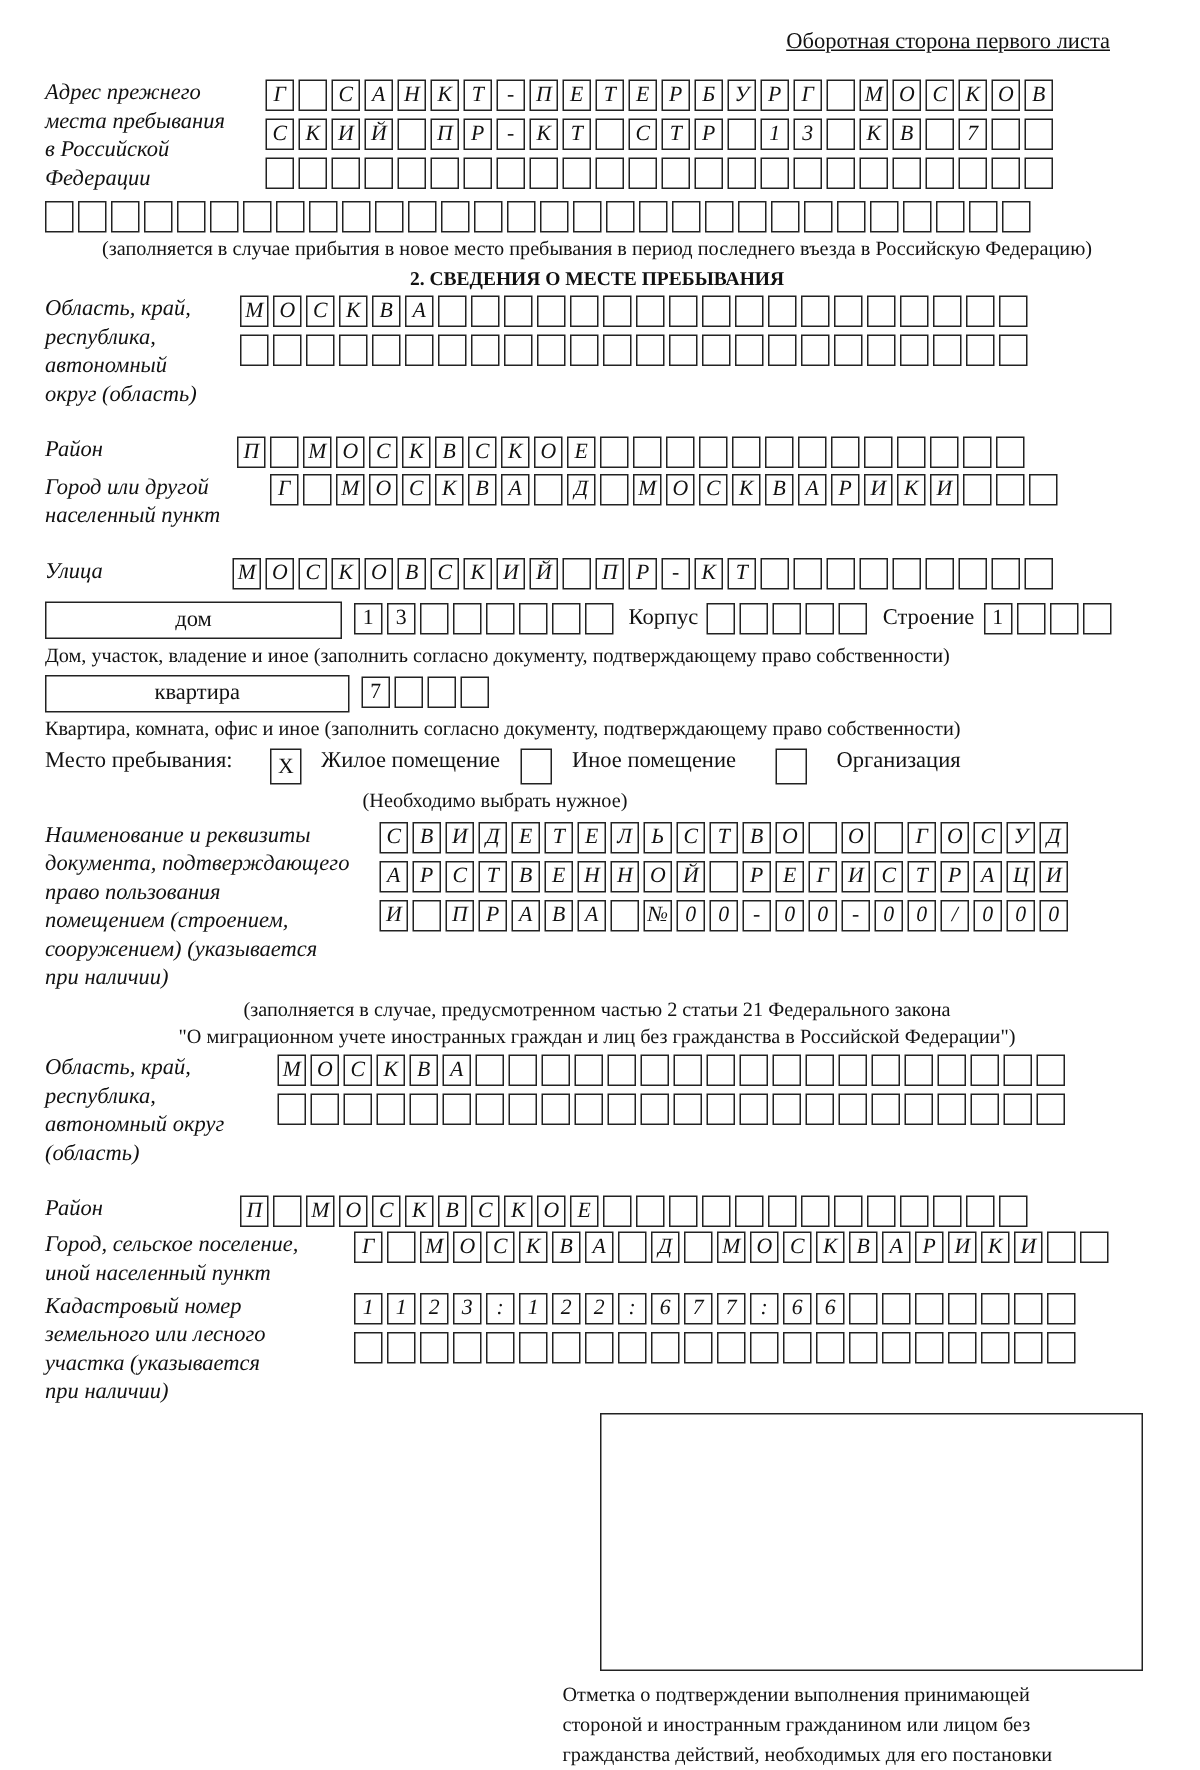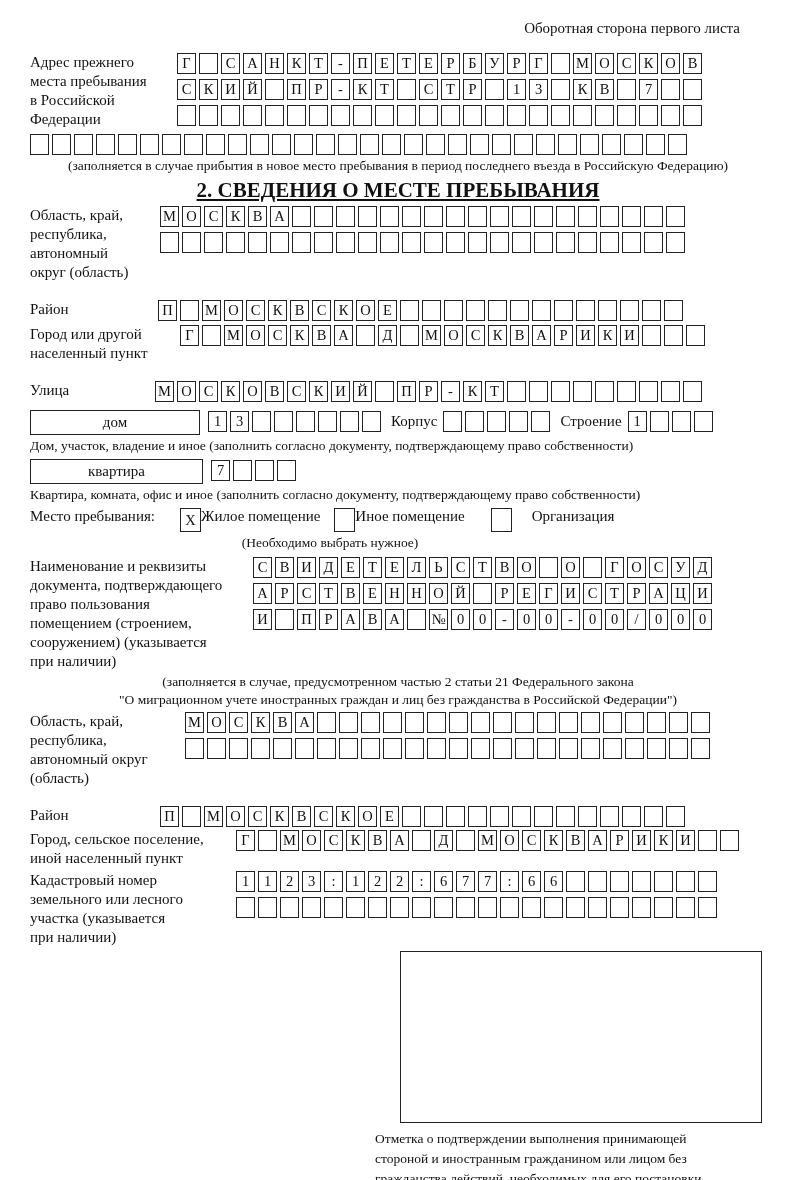--- a/index.html
+++ b/index.html
@@ -1,37 +1,37 @@
 <!DOCTYPE html>
 <html><head>
 <meta charset="utf-8">
 <style>
   html,body{margin:0;padding:0;background:#fff;}
   body{width:800px;height:1180px;overflow:hidden;font-family:"Liberation Serif","DejaVu Serif",serif;color:#111;}
   .page{width:800px;height:1180px;box-sizing:border-box;padding:20px 34px 0 30px;}
-  .title-right{text-align:right;font-size:15px;padding-right:26px;}
+  .title-right{text-align:right;font-size:15px;padding-right:26px;text-decoration:underline;}
   
-  .frow{display:flex;align-items:flex-start;}
+  .frow{display:flex;align-items:flex-start;font-style:italic;}
   .flabel{flex:0 0 var(--lw,130px);font-size:15px;line-height:19px;white-space:pre-line;}
   .rowscol{display:flex;flex-direction:column;gap:5px;}
   .cells{display:flex;gap:3px;}
   .cell{flex:0 0 auto;width:17px;height:19px;border:1.8px solid #222;display:flex;align-items:center;justify-content:center;font-size:14.5px;background:#fff;}
   .fullrow{margin-top:5px;}
   .note{font-size:13.5px;line-height:18px;margin-top:2px;}
   .center{text-align:center;}
   .pre{white-space:pre-line;}
-  .heading{font-size:21px;font-weight:bold;text-align:center;margin-top:3px;text-decoration:underline;}
+  .heading{font-size:13px;font-weight:bold;text-align:center;margin-top:3px;}
   .mt2{margin-top:18px}.mt3{margin-top:3px}.mt4{margin-top:4px}.mt5{margin-top:5px}
   .houserow{display:flex;align-items:flex-start;margin-top:8px;}
   .widebox{box-sizing:border-box;height:25px;border:1.8px solid #222;display:flex;align-items:center;justify-content:center;font-size:15px;}
-  .widebox.dom{width:170px;margin-right:8px;}
-  .widebox.kv{width:173px;margin-right:8px;}
+  .widebox.dom{width:198px;margin-right:8px;}
+  .widebox.kv{width:203px;margin-right:8px;}
   .inline-label{font-size:15px;line-height:23px;margin:0 6px 0 10px;}
   .stayrow{display:flex;align-items:flex-start;margin-top:4px;font-size:15px;}
-  .chk{box-sizing:border-box;width:21px;height:24px;border:1.8px solid #222;display:inline-flex;align-items:center;justify-content:center;font-size:14.5px;flex:0 0 auto;}.g13{}.g14{margin-left:14px}.g26{margin-left:26px}.g20{margin-left:20px}
+  .chk{box-sizing:border-box;width:21px;height:24px;border:1.8px solid #222;display:inline-flex;align-items:center;justify-content:center;font-size:14.5px;flex:0 0 auto;}.g13{margin-left:13px}.g14{margin-left:14px}.g26{margin-left:26px}.g20{margin-left:20px}
   .needed{margin-left:110px;width:380px;text-align:center;}
   .stamp-box{box-sizing:border-box;margin-left:370px;margin-top:4px;width:362px;height:172px;border:1.8px solid #222;}
   .stamp-caption{margin-left:345px;margin-top:6px;width:412px;text-align:left;font-size:13.5px;line-height:20px;white-space:pre-line;}
 </style>
 </head>
 <body>
 
 <div class="page">
 
   <div class="title-right">Оборотная сторона первого листа</div>

